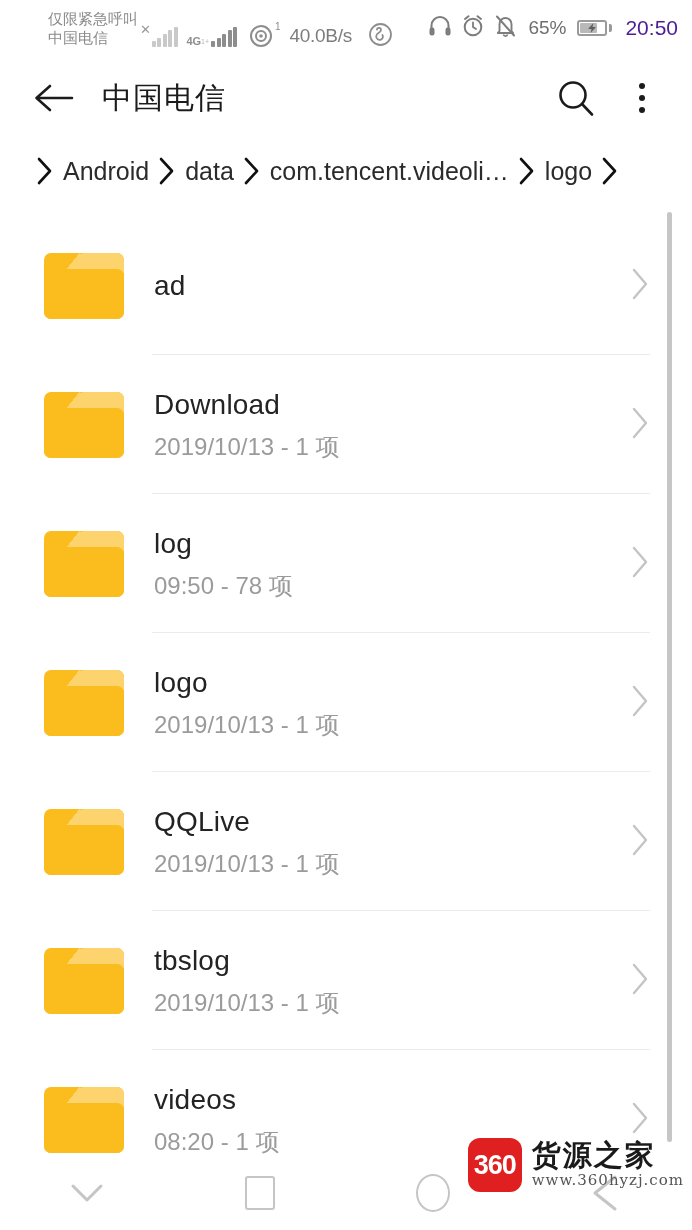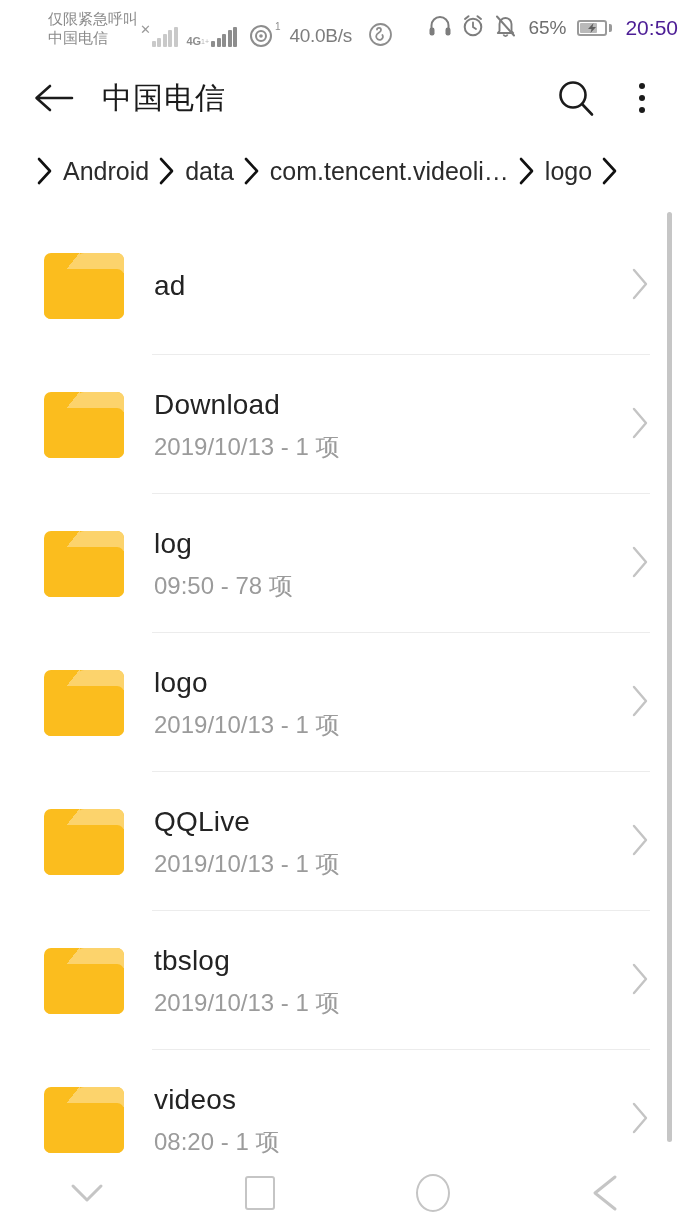--- a/index.html
+++ b/index.html
@@ -423,14 +423,21 @@
     <div class="nav-btn">
       <span class="nav-circle"></span>
     </div>
     <div class="nav-btn">
       <svg width="34" height="40" viewBox="0 0 34 40">
           <path d="M26 4 L6 20 L26 36" fill="none" stroke="#c5c5c5" stroke-width="3" stroke-linejoin="round" stroke-linecap="round"></path>
         </svg>
     </div>
   </div>
 
+  <div class="watermark">
+    <div class="wm-logo">360</div>
+    <div class="wm-text">
+      <span class="wm-cn">货源之家</span>
+      <span class="wm-url">www.360hyzj.com</span>
+    </div>
+  </div>
 
 </div>
 
 </body></html>

